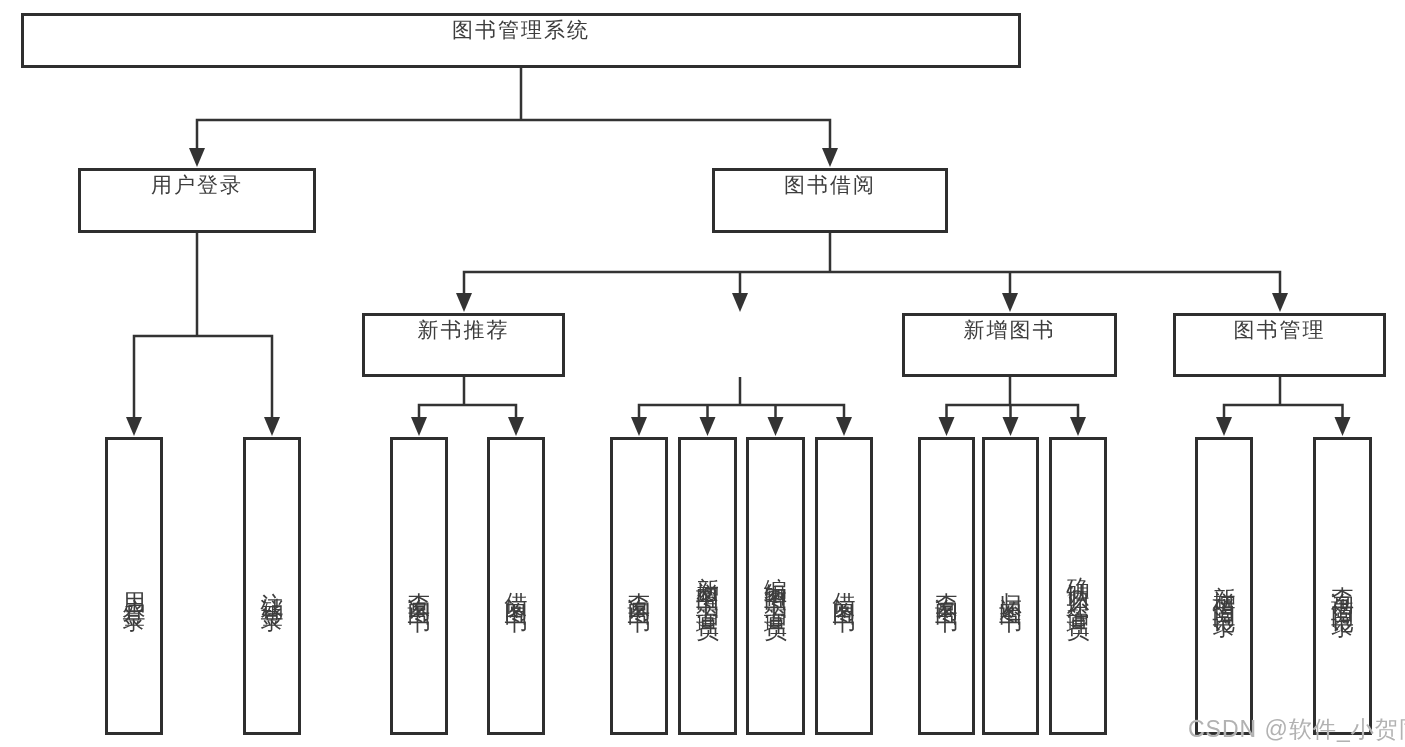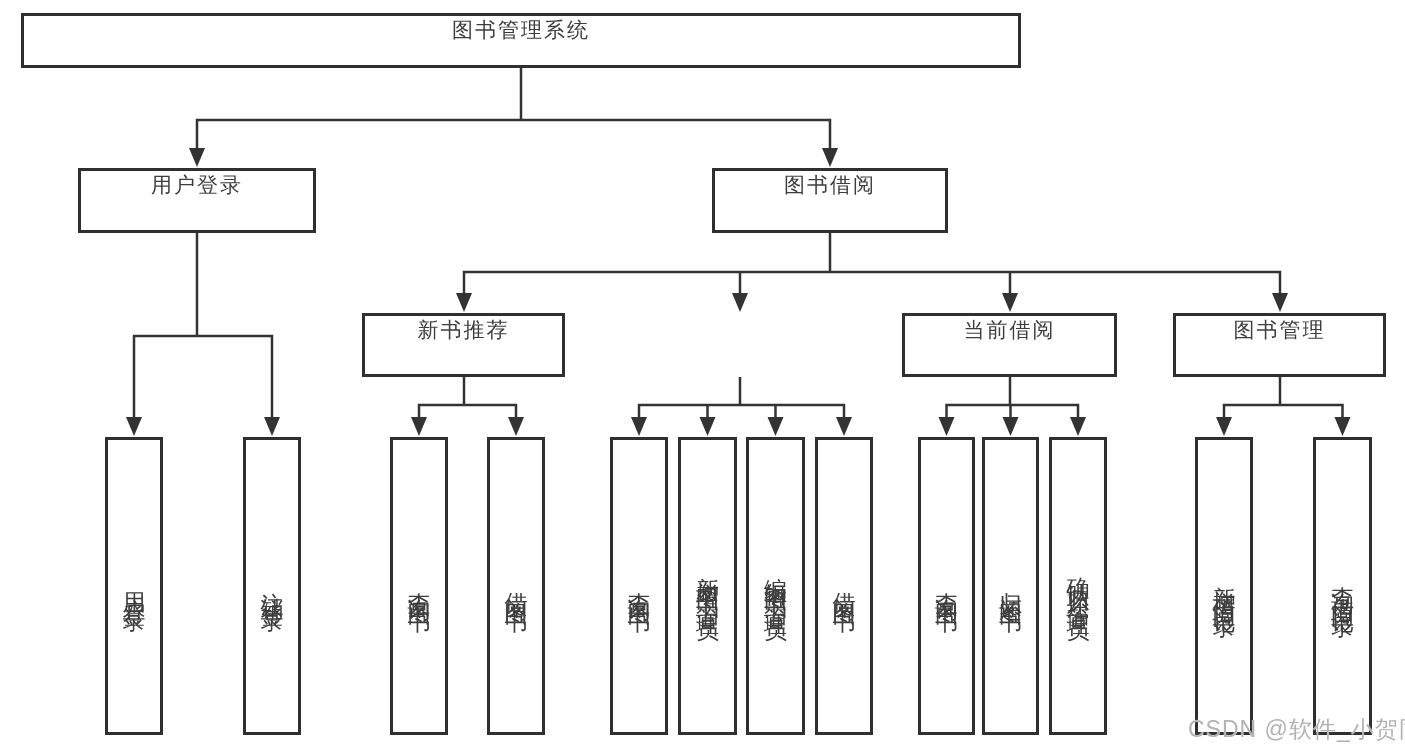--- a/index.html
+++ b/index.html
@@ -129,21 +129,21 @@
     <span class="hlabel">用户登录</span>
   </div>
   <div class="hbox" style="left:712px; top:168px; width:236px; height:65px;">
     <span class="hlabel">图书借阅</span>
   </div>
 
   <div class="hbox" style="left:362px; top:313px; width:203px; height:64px;">
     <span class="hlabel">新书推荐</span>
   </div>
   <div class="hbox" style="left:902px; top:313px; width:215px; height:64px;">
-    <span class="hlabel">当前借阅</span>
+    <span class="hlabel">新增图书</span>
   </div>
   <div class="hbox" style="left:1173px; top:313px; width:213px; height:64px;">
     <span class="hlabel">图书管理</span>
   </div>
 
   <div class="vbox" style="left:105px; width:58px;">
     <span class="vlabel">用户登录</span>
   </div>
   <div class="vbox" style="left:243px; width:58px;">
     <span class="vlabel">注销登录</span>

